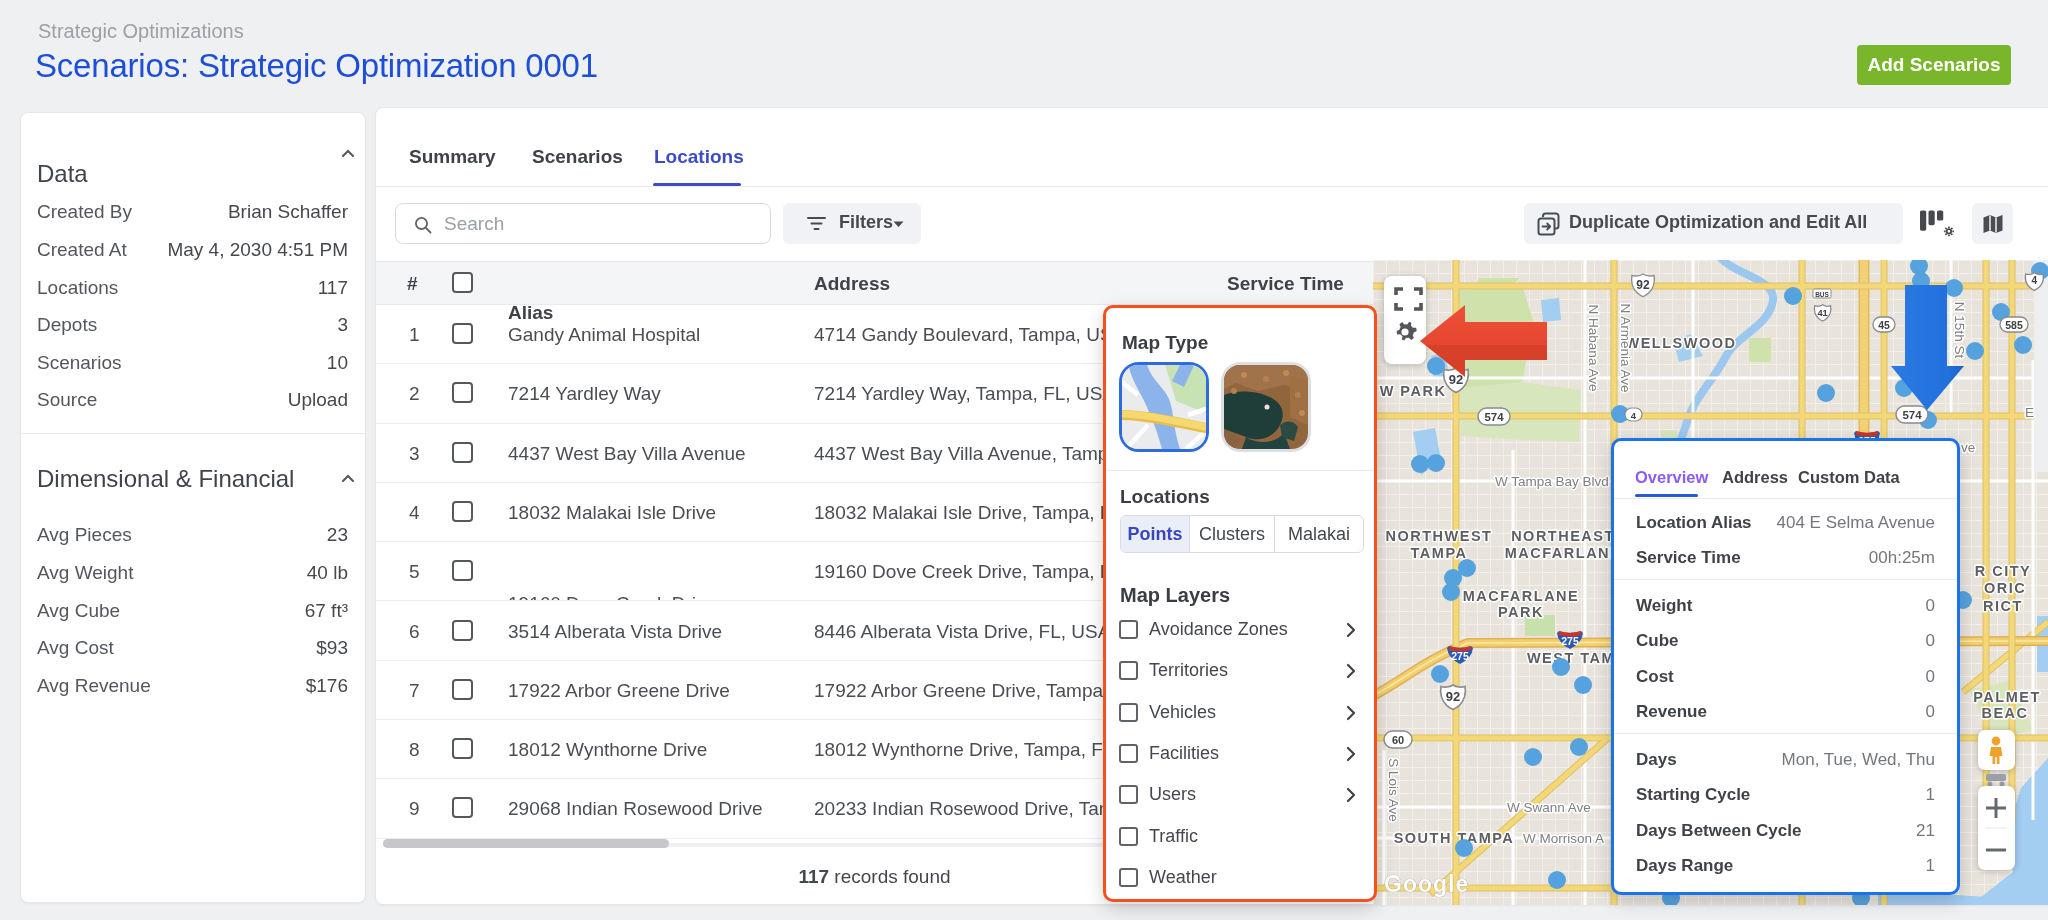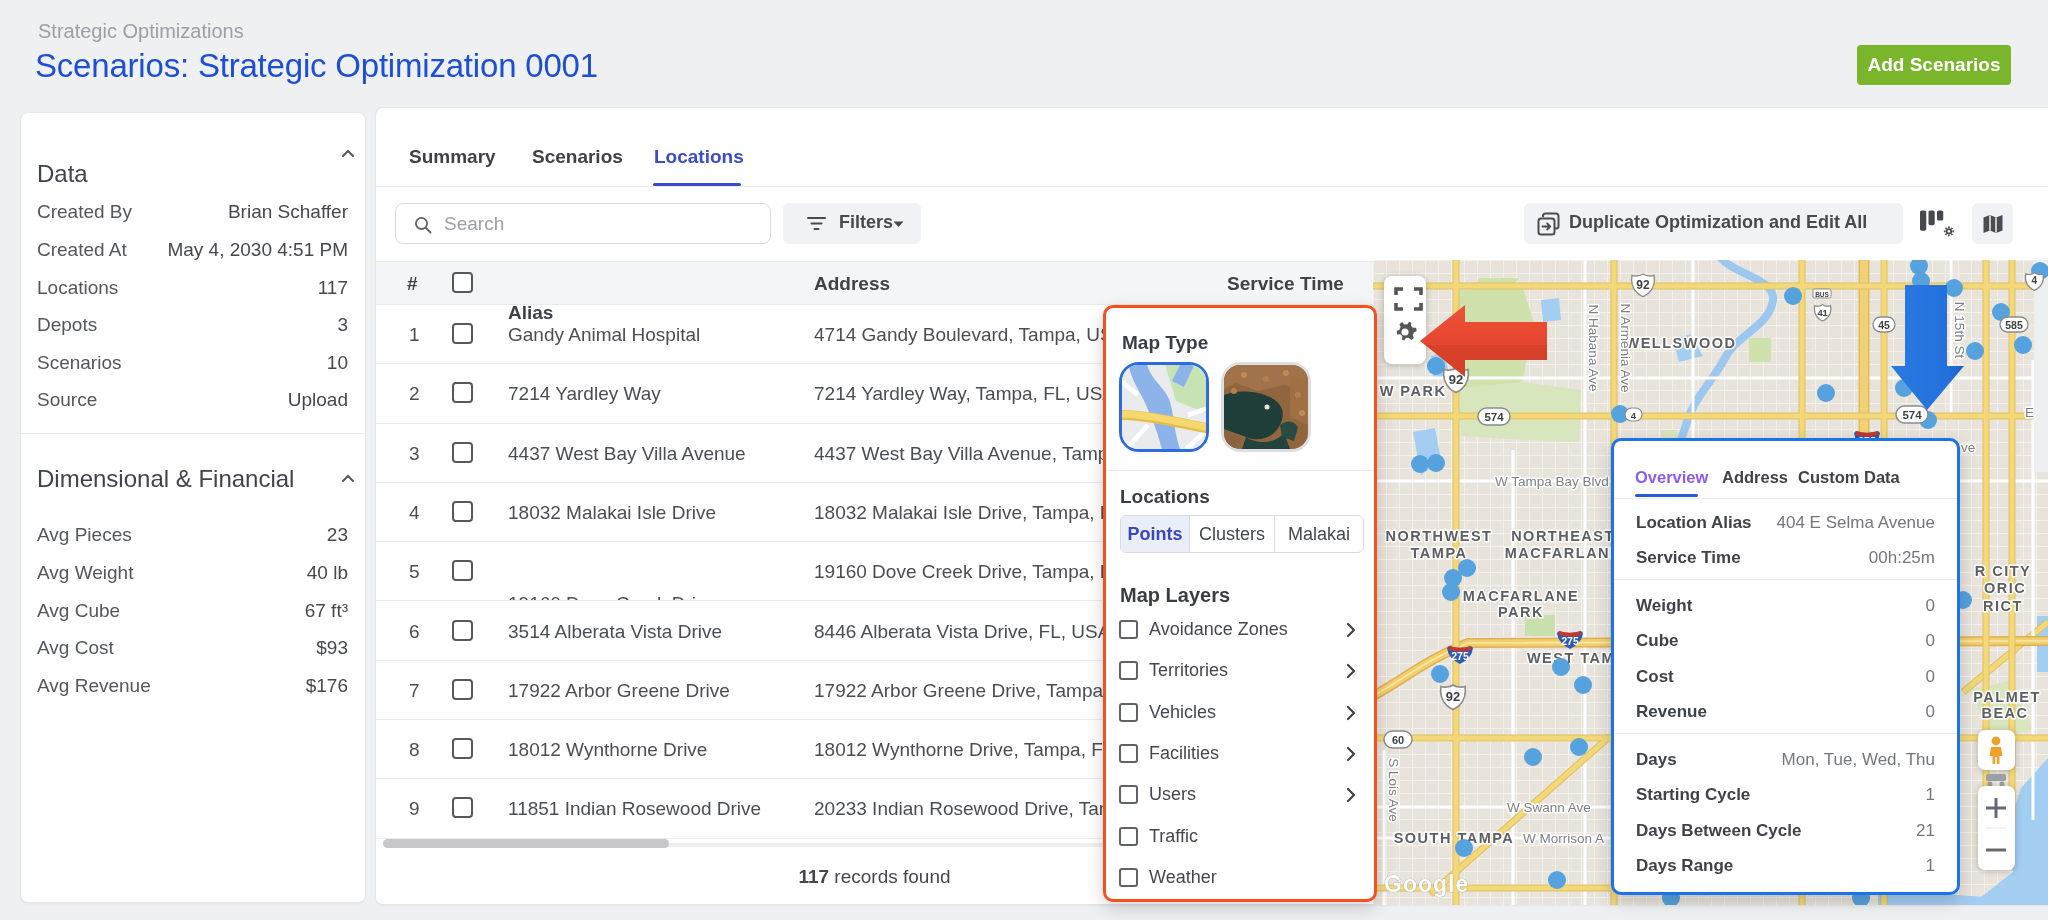--- a/index.html
+++ b/index.html
@@ -173,21 +173,21 @@
     </div>
     <div class="trow" style="top:720.0999999999999px;height:59.3px;">
  <div class="td" style="left:33px;">8</div>
  <div class="cb" style="left:76px; top:18px;"></div>
  <div class="td" style="left:132px;">18012 Wynthorne Drive</div>
  <div class="td" style="left:438px;">18012 Wynthorne Drive, Tampa, FL, US</div>
     </div>
     <div class="trow" style="top:779.4px;height:59.3px;">
  <div class="td" style="left:33px;">9</div>
  <div class="cb" style="left:76px; top:18px;"></div>
- <div class="td" style="left:132px;">11851 Indian Rosewood Drive</div>
+ <div class="td" style="left:132px;">29068 Indian Rosewood Drive</div>
  <div class="td" style="left:438px;">20233 Indian Rosewood Drive, Tampa, FL</div>
     </div>
   </div>
 <div class="sbar-track"></div>
 <div class="sbar"></div>
 <div class="found"><b>117</b> records found</div>
 
 <div class="map">
     <svg width="675" height="645" viewBox="0 0 675 645" style="position:absolute;left:0;top:0;">
 <defs>

